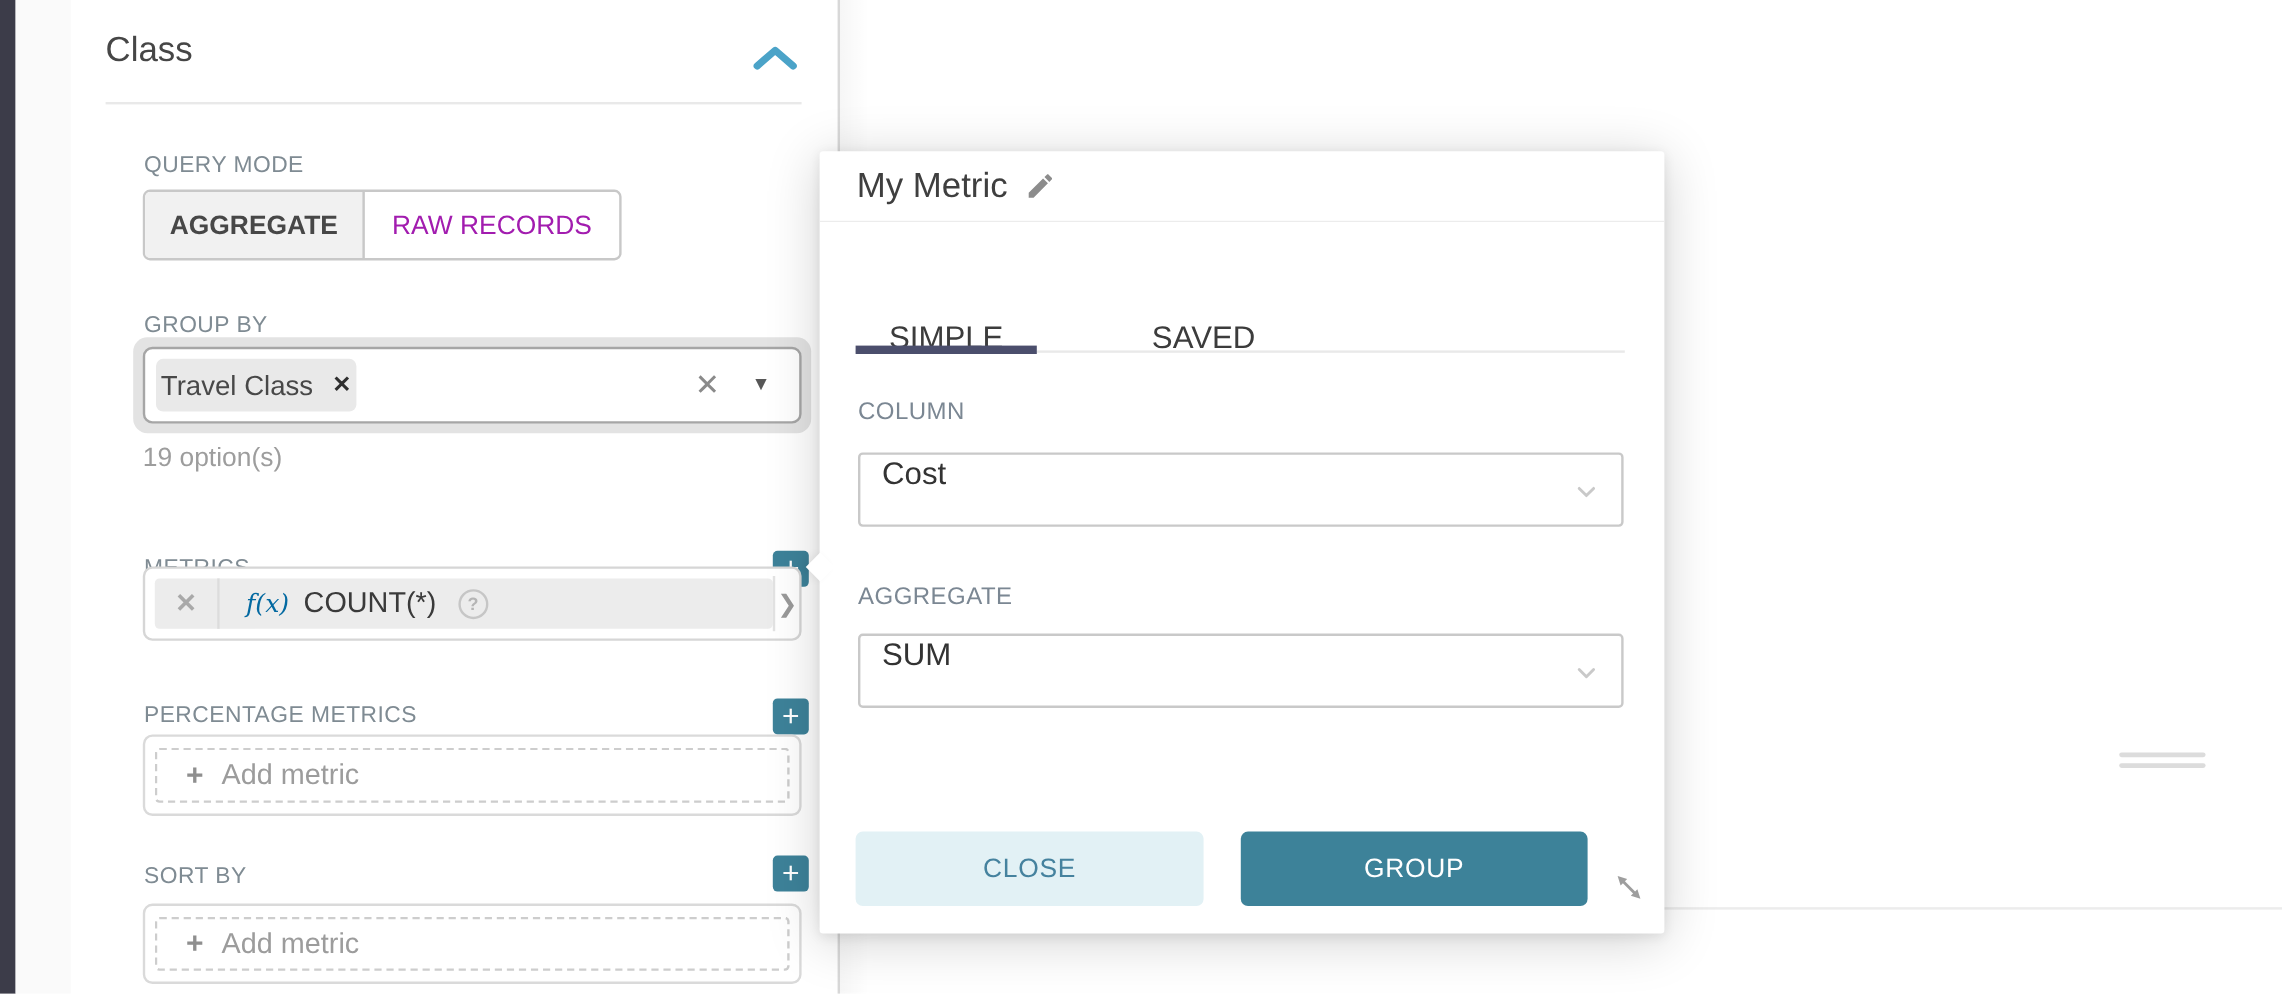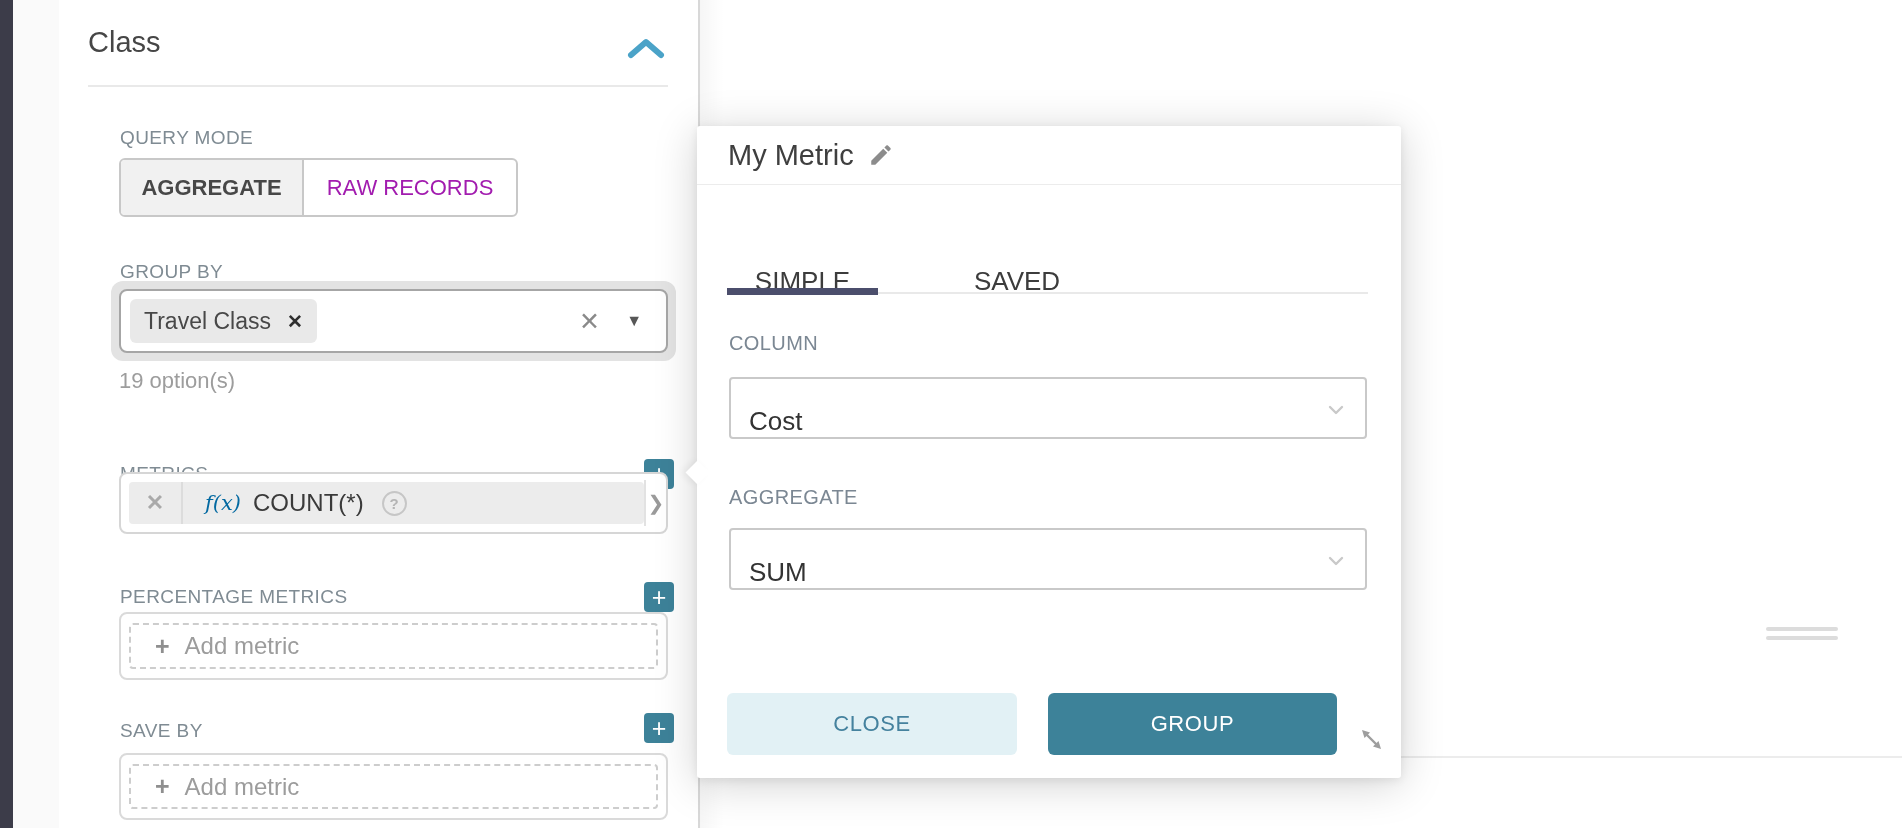--- a/index.html
+++ b/index.html
@@ -35,21 +35,21 @@
             border-radius:6px; display:flex; overflow:hidden; background:#fff; }
   .toggle .seg { display:flex; align-items:center; justify-content:center; font-size:22px; cursor:pointer; }
   .seg-agg { width:183px; background:#f1f1f1; color:#474747; font-weight:700;
              border-right:2px solid #c8c8c8; }
   .seg-raw { flex:1; color:#a21caf; }
 
   .gb-ring { left:111px; top:281px; width:565px; height:80px; background:#e3e3e3; border-radius:12px; }
   .gb-box { left:119px; top:289px; width:549px; height:64px; background:#fff;
             border:2px solid #a6a6a6; border-radius:8px; display:flex; align-items:center; cursor:text; }
   .gb-tag { margin-left:9px; height:44px; background:#e9e9e9; border-radius:6px;
-            display:flex; align-items:center; padding:0 14px; gap:16px; }
+            display:flex; align-items:center; padding:0 4px; gap:16px; }
   .gb-tag .t { font-size:23px; color:#484848; }
   .gb-tag .x { font-size:19px; font-weight:700; color:#2f2f2f; cursor:pointer; }
   .gb-clear { position:absolute; right:66px; font-size:25px; color:#8a8a8a; cursor:pointer; }
   .gb-caret { position:absolute; right:24px; font-size:16px; color:#575757; cursor:pointer; }
   .gb-count { left:119px; top:368px; font-size:22px; color:#9d9d9d; }
 
   .plus-btn { width:30px; height:30px; background:#3d8299; border-radius:4px; color:#fff;
               display:flex; align-items:center; justify-content:center; font-size:25px;
               line-height:1; cursor:pointer; }
   .pb-metrics { left:644px; top:459px; } .pb-pct { left:644px; top:582px; } .pb-sort { left:644px; top:713px; }
@@ -73,41 +73,41 @@
 
   .dnd-outer { width:549px; background:#fff; border:2px solid #dadada; border-radius:8px; }
   .dnd-pct { left:119px; top:612px; height:68px; } .dnd-sort { left:119px; top:753px; height:67px; }
   .dnd-dash { position:absolute; left:8px; right:8px; top:9px; bottom:9px;
               border:2px dashed #cdcdcd; border-radius:4px; display:flex; align-items:center;
               padding-left:24px; gap:15px; cursor:pointer; }
   .dnd-plus { font-size:25px; font-weight:700; color:#8f8f8f; }
   .dnd-text { font-size:24px; color:#9c9c9c; }
 
   
-  .popover { left:697px; top:126px; width:704px; height:652px; background:#fff; border-radius:3px;
+  .popover { left:683px; top:126px; width:704px; height:652px; background:#fff; border-radius:3px;
              box-shadow:0 6px 44px rgba(0,0,0,0.18), 0 2px 10px rgba(0,0,0,0.08); z-index:10; }
   .pop-arrow { position:absolute; left:-8px; top:338px; width:17px; height:17px; background:#fff;
                transform:rotate(45deg); box-shadow:-3px 3px 7px rgba(0,0,0,0.06); }
   .pop-header { position:absolute; left:0; top:0; width:100%; height:59px;
                 border-bottom:1px solid #ececec; display:flex; align-items:center; padding-left:31px; }
   .pop-title { font-size:29px; color:#3f3f3f; }
   .pencil { margin-left:14px; width:26px; height:26px; cursor:pointer; }
 
   .tab { position:absolute; top:108px; height:38px; display:flex; align-items:flex-start;
          justify-content:center; font-size:26px; color:#3c3c3c; cursor:pointer;margin-top:32px; }
   .tab-simple { left:30px; width:151px; }
   .tab-saved { left:247px; width:146px; }
   .tab-custom { left:454px; width:166px; }
   .tab-baseline { position:absolute; left:30px; top:166px; width:641px; height:2px; background:#e9e9e9; }
   .tab-underline { position:absolute; left:30px; top:162px; width:151px; height:7px; background:#4b4e6c; }
 
   .pop-label { position:absolute; font-size:20px; color:#7b8793; letter-spacing:0.4px; }
   .pl-column { left:32px; top:206px; } .pl-aggregate { left:32px; top:360px; }
   .pop-select { position:absolute; left:32px; width:638px; height:62px; border:2px solid #c9c9c9;
-                border-radius:4px; display:flex; align-items:flex-end; padding-left:18px;
+                border-radius:4px; display:flex; align-items:flex-start; padding-left:18px;
                 font-size:26px; color:#333; cursor:pointer; background:#fff; }
   .sel-column { top:251px; } .sel-aggregate { top:402px; }
   .sel-chevron { position:absolute; right:16px; top:18px; width:26px; height:26px; }
 
   .pop-btn { position:absolute; top:567px; height:62px; border:none; border-radius:6px;
              font-size:22px; letter-spacing:0.6px; cursor:pointer;
              display:flex; align-items:center; justify-content:center;
              font-family:"Liberation Sans", sans-serif; }
   .btn-close { left:30px; width:290px; background:#e2f1f5; color:#45829e; }
   .btn-save { left:351px; width:289px; background:#3d8299; color:#fff; }
@@ -163,21 +163,21 @@
 
 <div class="abs ctl-label lb-pct">PERCENTAGE METRICS</div>
 <div class="abs plus-btn pb-pct">+</div>
 <div class="abs dnd-outer dnd-pct">
   <div class="dnd-dash">
     <span class="dnd-plus">+</span>
     <span class="dnd-text">Add metric</span>
   </div>
 </div>
 
-<div class="abs ctl-label lb-sort">SAVE BY</div>
+<div class="abs ctl-label lb-sort">SORT BY</div>
 <div class="abs plus-btn pb-sort">+</div>
 <div class="abs dnd-outer dnd-sort">
   <div class="dnd-dash">
     <span class="dnd-plus">+</span>
     <span class="dnd-text">Add metric</span>
   </div>
 </div>
 
 <div class="abs popover">
   <div class="pop-arrow"></div>

